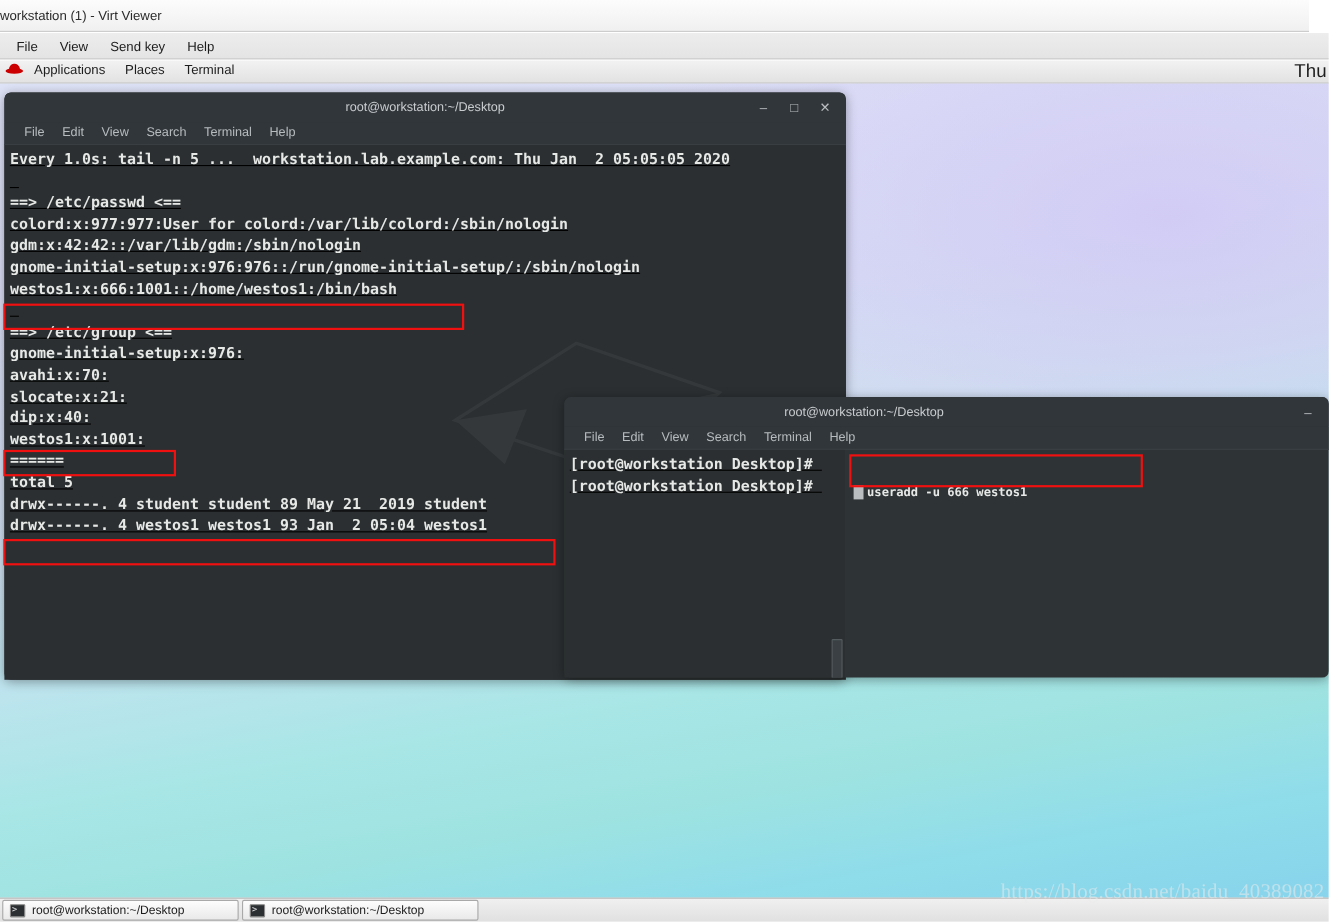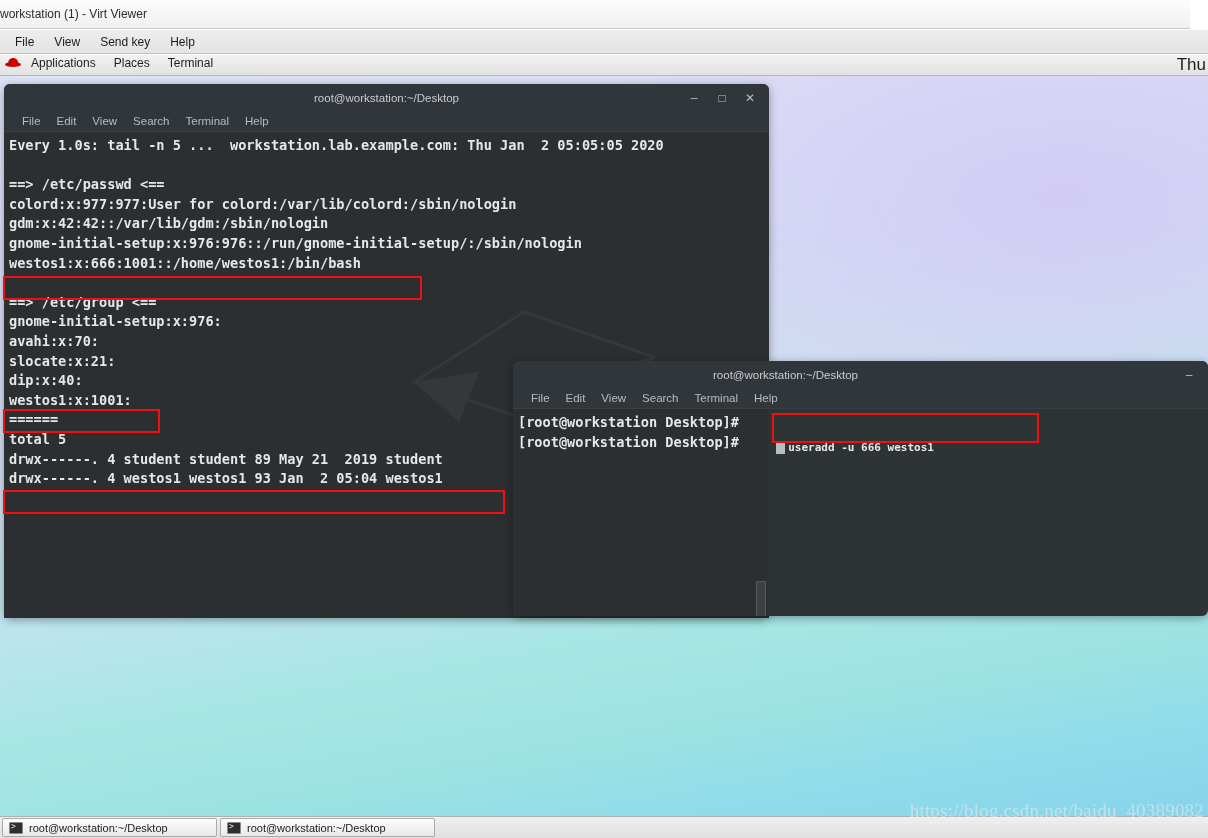--- a/index.html
+++ b/index.html
@@ -89,20 +89,21 @@
   .wbtn{ font-size:12px; color:#b9bdbf; line-height:1; width:10px; text-align:center; }
   .term-menubar{
     height:21px; background:#31363b;
     display:flex; align-items:center; gap:0px; padding-left:10px;
     border-bottom:1px solid #3a4044;
   }
   .tm-item{ font-size:11.5px; color:#b7bcbe; padding:1px 8px; }
   .term-body{
     background:#2b2f31; position:relative; overflow:hidden;
     padding:4px 2px 0 2px;
+    text-decoration:underline;
   }
   .term-body .logo{
     position:absolute; opacity:.045; pointer-events:none;
   }
   .tline{
     font-family:"DejaVu Sans Mono","Liberation Mono",monospace;
     font-size:13.6px; font-weight:bold; line-height:19.6px;
     color:#e6e8e6; white-space:pre; padding-left:3px;
     position:relative; z-index:1;
   }

